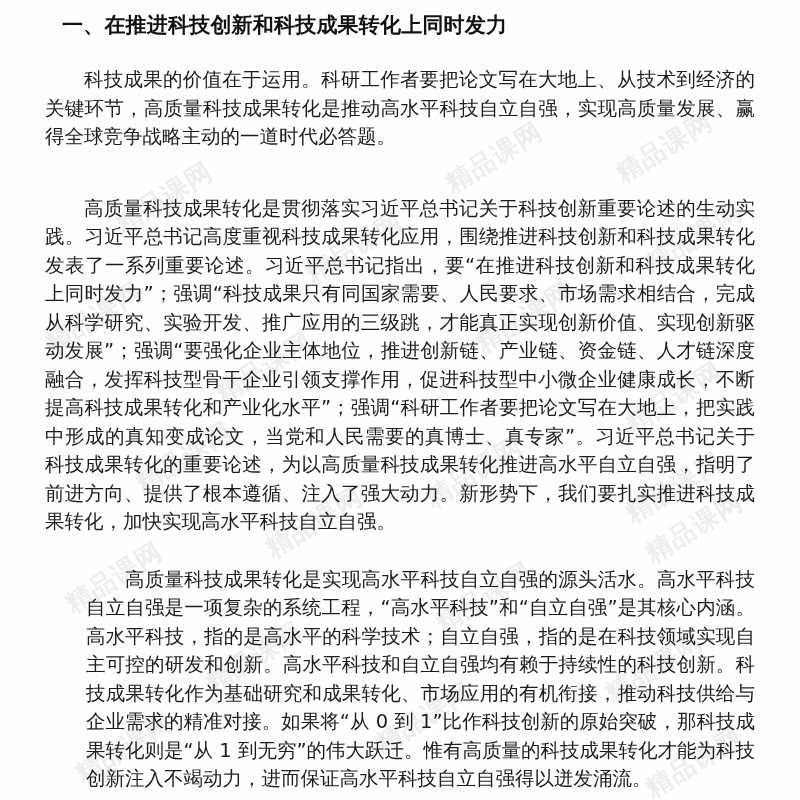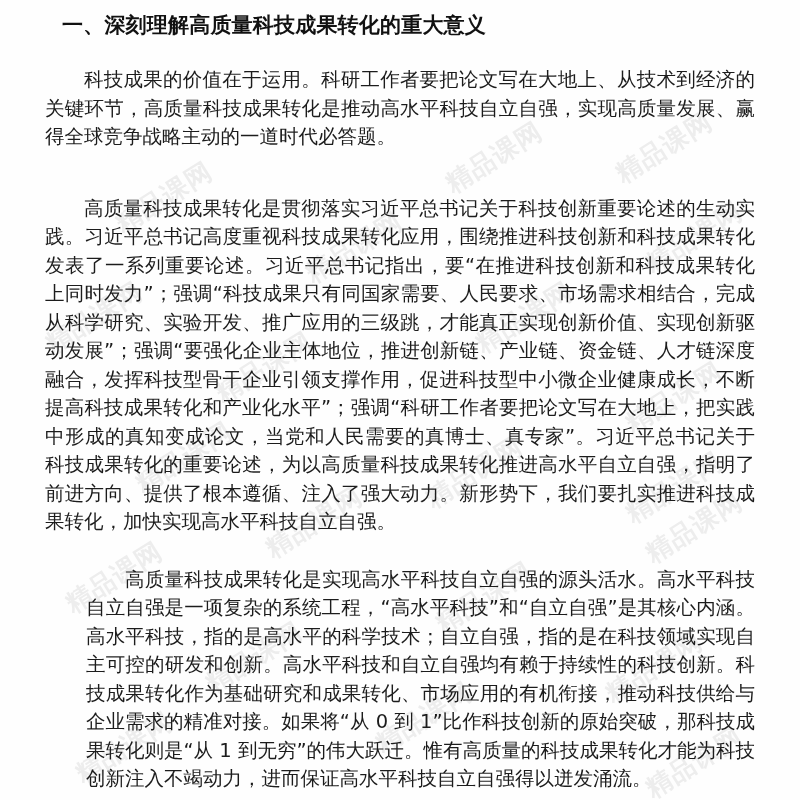--- a/index.html
+++ b/index.html
@@ -112,21 +112,21 @@
     <div class="wm" style="left:430px; top:580px;">精品课网</div>
     <div class="wm" style="left:200px; top:640px;">精品课网</div>
     <div class="wm" style="left:600px; top:650px;">精品课网</div>
     <div class="wm" style="left:370px; top:700px;">精品课网</div>
     <div class="wm" style="left:70px; top:730px;">精品课网</div>
     <div class="wm" style="left:640px; top:745px;">精品课网</div>
   </div>
 
   <div class="doc">
 
-    <h1 class="heading">一、深刻理解高质量科技成果转化的重大意义</h1>
+    <h1 class="heading">一、在推进科技创新和科技成果转化上同时发力</h1>
 
     <p class="para p1">科技成果的价值在于运用。科研工作者要把论文写在大地上、从技术到经济的关键环节，高质量科技成果转化是推动高水平科技自立自强，实现高质量发展、赢得全球竞争战略主动的一道时代必答题。</p>
 
     <p class="para p2">高质量科技成果转化是贯彻落实习近平总书记关于科技创新重要论述的生动实践。习近平总书记高度重视科技成果转化应用，围绕推进科技创新和科技成果转化发表了一系列重要论述。习近平总书记指出，要“在推进科技创新和科技成果转化上同时发力”；强调“科技成果只有同国家需要、人民要求、市场需求相结合，完成从科学研究、实验开发、推广应用的三级跳，才能真正实现创新价值、实现创新驱动发展”；强调“要强化企业主体地位，推进创新链、产业链、资金链、人才链深度融合，发挥科技型骨干企业引领支撑作用，促进科技型中小微企业健康成长，不断提高科技成果转化和产业化水平”；强调“科研工作者要把论文写在大地上，把实践中形成的真知变成论文，当党和人民需要的真博士、真专家”。习近平总书记关于科技成果转化的重要论述，为以高质量科技成果转化推进高水平自立自强，指明了前进方向、提供了根本遵循、注入了强大动力。新形势下，我们要扎实推进科技成果转化，加快实现高水平科技自立自强。</p>
 
     <p class="para p3">高质量科技成果转化是实现高水平科技自立自强的源头活水。高水平科技自立自强是一项复杂的系统工程，“高水平科技”和“自立自强”是其核心内涵。高水平科技，指的是高水平的科学技术；自立自强，指的是在科技领域实现自主可控的研发和创新。高水平科技和自立自强均有赖于持续性的科技创新。科技成果转化作为基础研究和成果转化、市场应用的有机衔接，推动科技供给与企业需求的精准对接。如果将“从 0 到 1”比作科技创新的原始突破，那科技成果转化则是“从 1 到无穷”的伟大跃迁。惟有高质量的科技成果转化才能为科技创新注入不竭动力，进而保证高水平科技自立自强得以迸发涌流。</p>
 
   </div>
 
   <div class="clip-bottom"></div>

